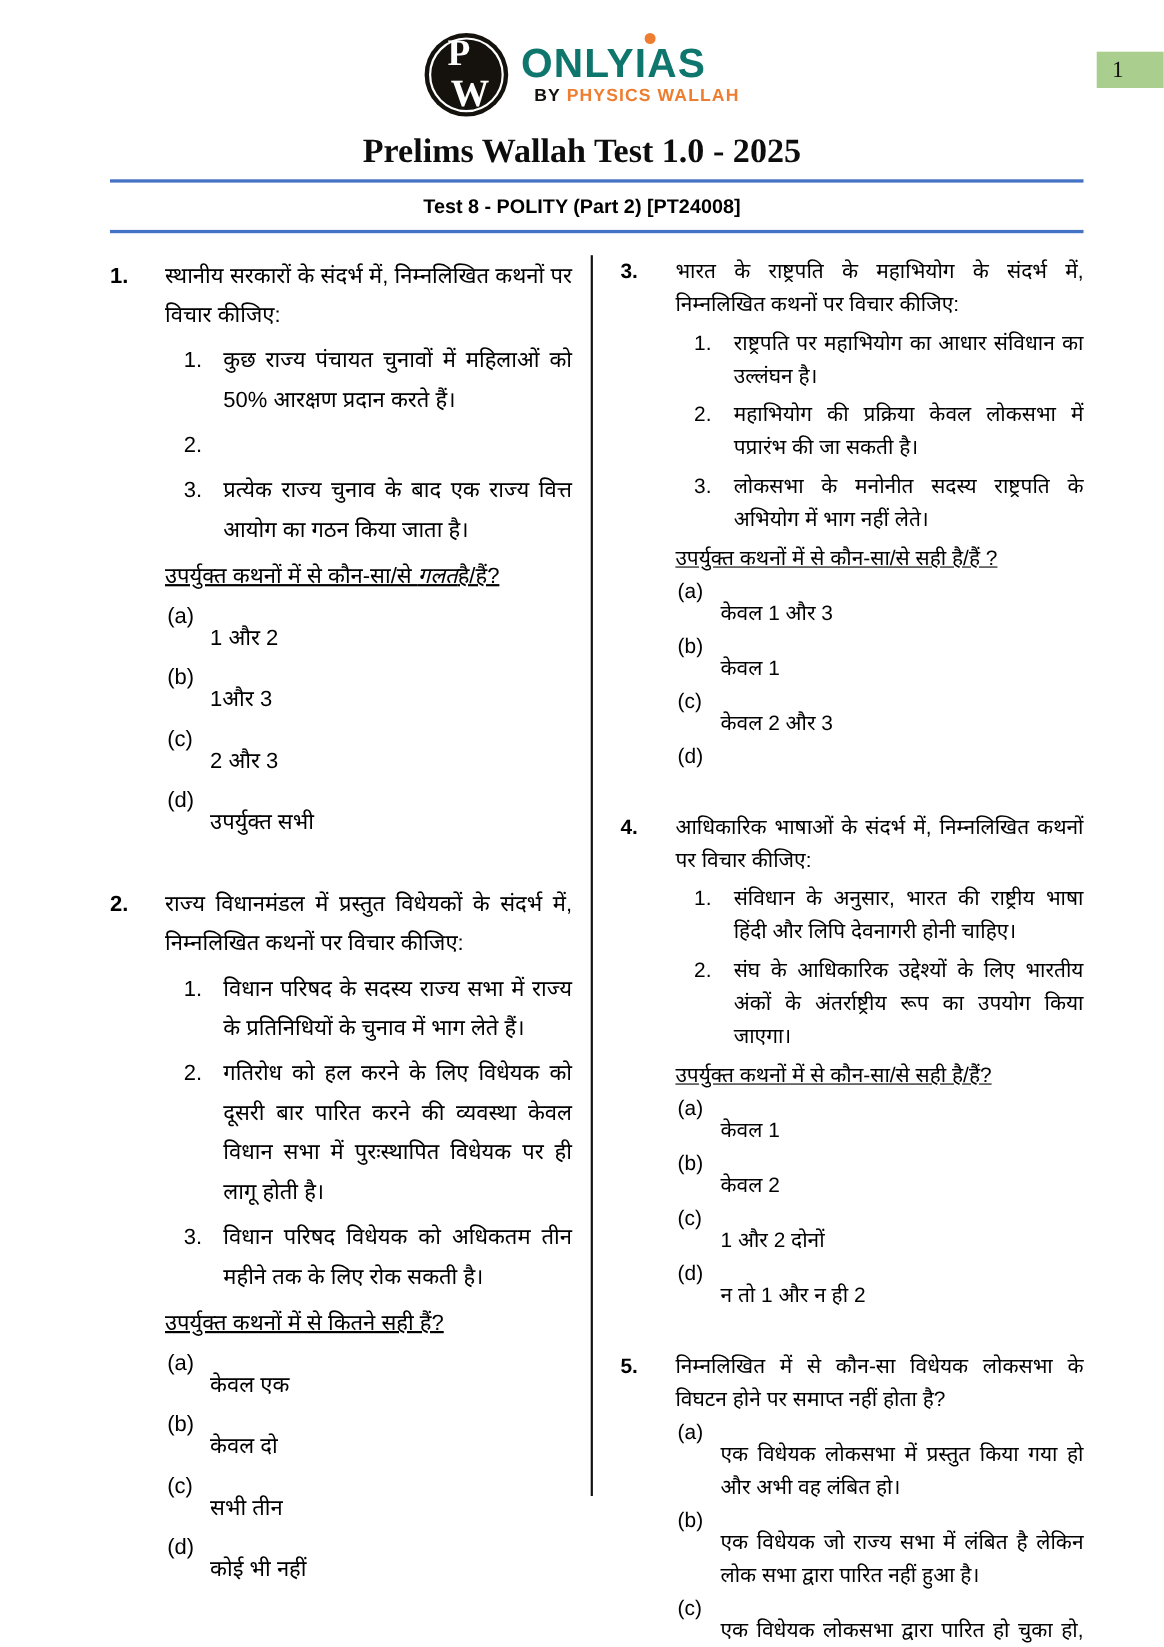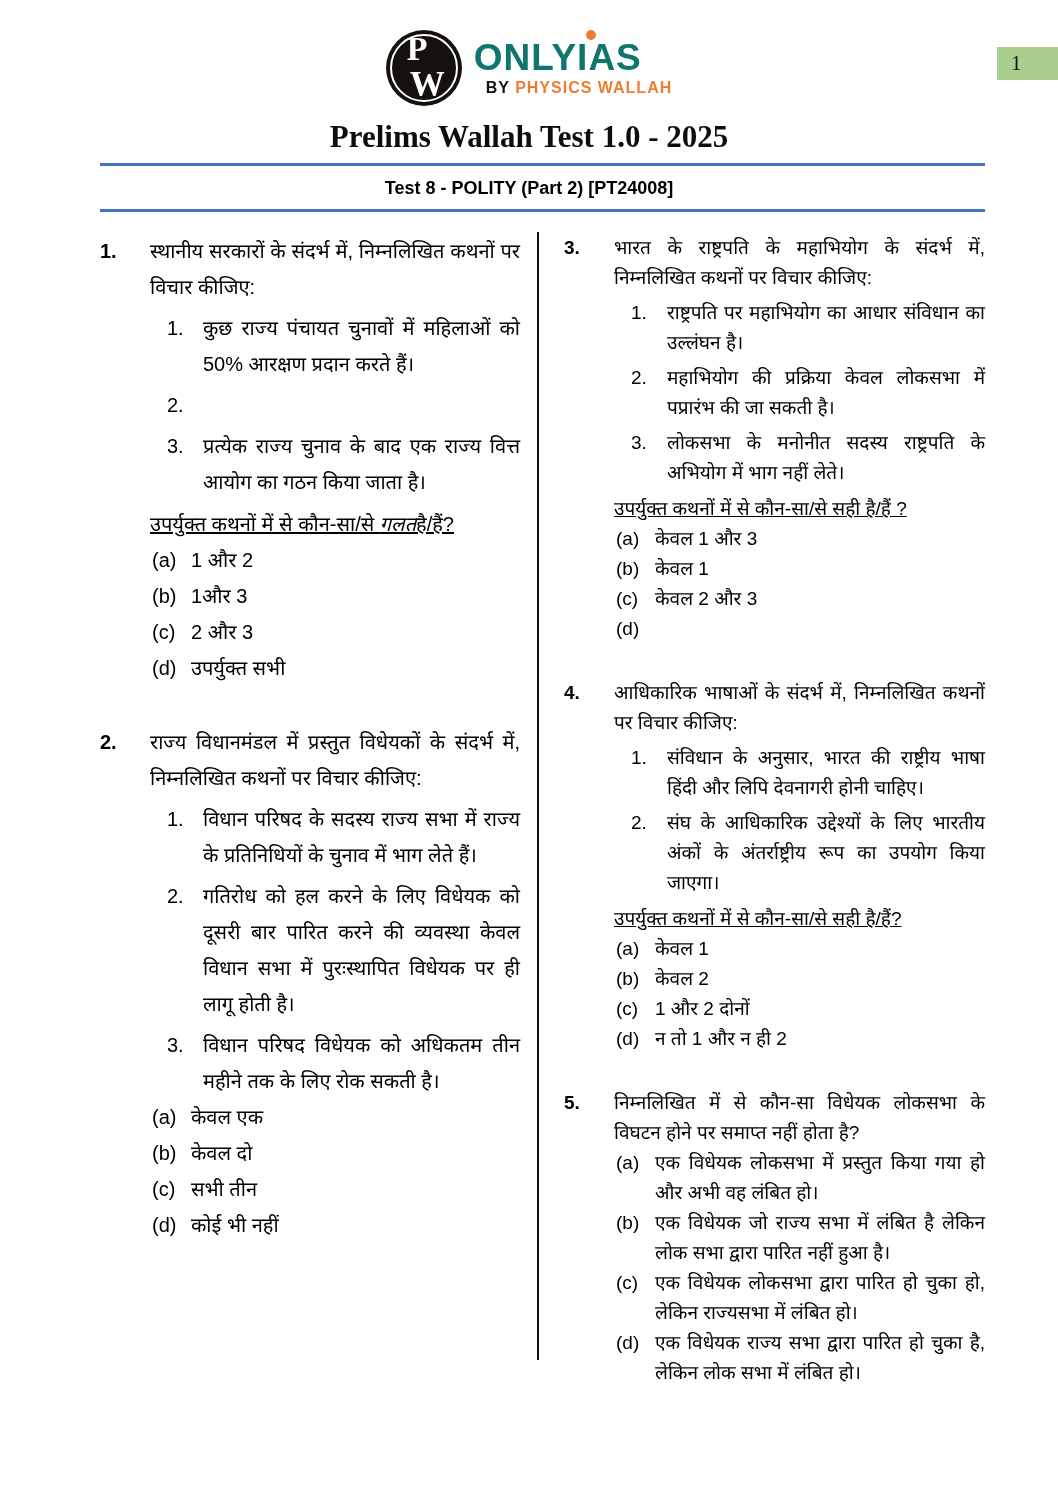--- a/index.html
+++ b/index.html
@@ -96,21 +96,21 @@
   .qnum { font-weight:bold; }
   .qintro { text-align:justify; }
   .statement {
     display:grid; grid-template-columns:36px 1fr;
     margin-left:17px; margin-top:5px;
   }
   .stext { text-align:justify; }
   .qstem { margin-top:6px;text-decoration:underline; }
   .qstem .italic { font-style:italic; }
   .option { display:grid; grid-template-columns:39px 1fr; margin-left:2px; }
-  .otext { text-align:justify; }
+  .otext { text-align:justify;margin-top:20px; }
 </style>
 </head>
 <body>
 
 <div class="page-badge">
   <span>1</span>
 </div>
 
 <div class="header">
   <div class="logo-row">
@@ -183,20 +183,21 @@
           <span class="stext">विधान परिषद के सदस्य राज्य सभा में राज्य के प्रतिनिधियों के चुनाव में भाग लेते हैं।</span>
         </div>
         <div class="statement">
           <span class="snum">2.</span>
           <span class="stext">गतिरोध को हल करने के लिए विधेयक को दूसरी बार पारित करने की व्यवस्था केवल विधान सभा में पुरःस्थापित विधेयक पर ही लागू होती है।</span>
         </div>
         <div class="statement">
           <span class="snum">3.</span>
           <span class="stext">विधान परिषद विधेयक को अधिकतम तीन महीने तक के लिए रोक सकती है।</span>
         </div>
+        <div class="qstem">उपर्युक्त कथनों में से कितने सही हैं?</div>
         <div class="option">
           <span class="olabel">(a)</span>
           <span class="otext">केवल एक</span>
         </div>
         <div class="option">
           <span class="olabel">(b)</span>
           <span class="otext">केवल दो</span>
         </div>
         <div class="option">
           <span class="olabel">(c)</span>

